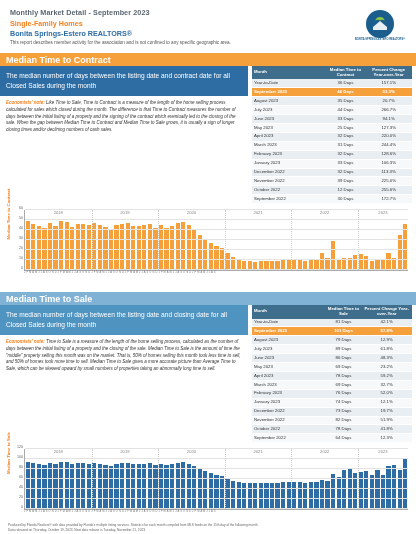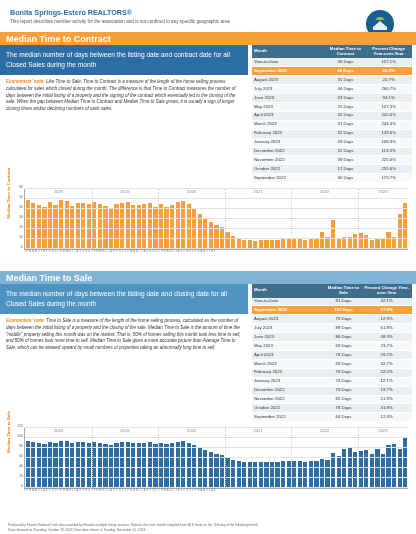--- a/index.html
+++ b/index.html
@@ -62,20 +62,22 @@
 
   
   .footer{position:absolute;left:0;right:0;bottom:2px;font-size:3.2px;color:#666;padding:0 8px;line-height:1.35;}
 </style>
 </head>
 <body>
 
 <div class="page">
 
   <div class="hdr">
+    <h1>Monthly Market Detail - September 2023</h1>
+    <h2>Single-Family Homes</h2>
     <h3>Bonita Springs-Estero REALTORS®</h3>
     <p class="note">This report describes member activity for the association and is not confined to any specific geographic area.</p>
   </div>
   <div class="logo">
     <div class="circle">
       <svg width="22" height="22" viewBox="0 0 22 22">
         <circle cx="11" cy="11" r="10.5" fill="#1b5e8e"></circle>
         <path d="M4 14 L11 8 L18 14 L18 17 L4 17 Z" fill="#ffffff" opacity="0.9"></path>
         <path d="M11 4 C8 4 6.5 6 6.5 7.5 C8 6.5 10 6.5 11 7.5 C12 6.5 14 6.5 15.5 7.5 C15.5 6 14 4 11 4 Z" fill="#8cc63f"></path>
       </svg>

